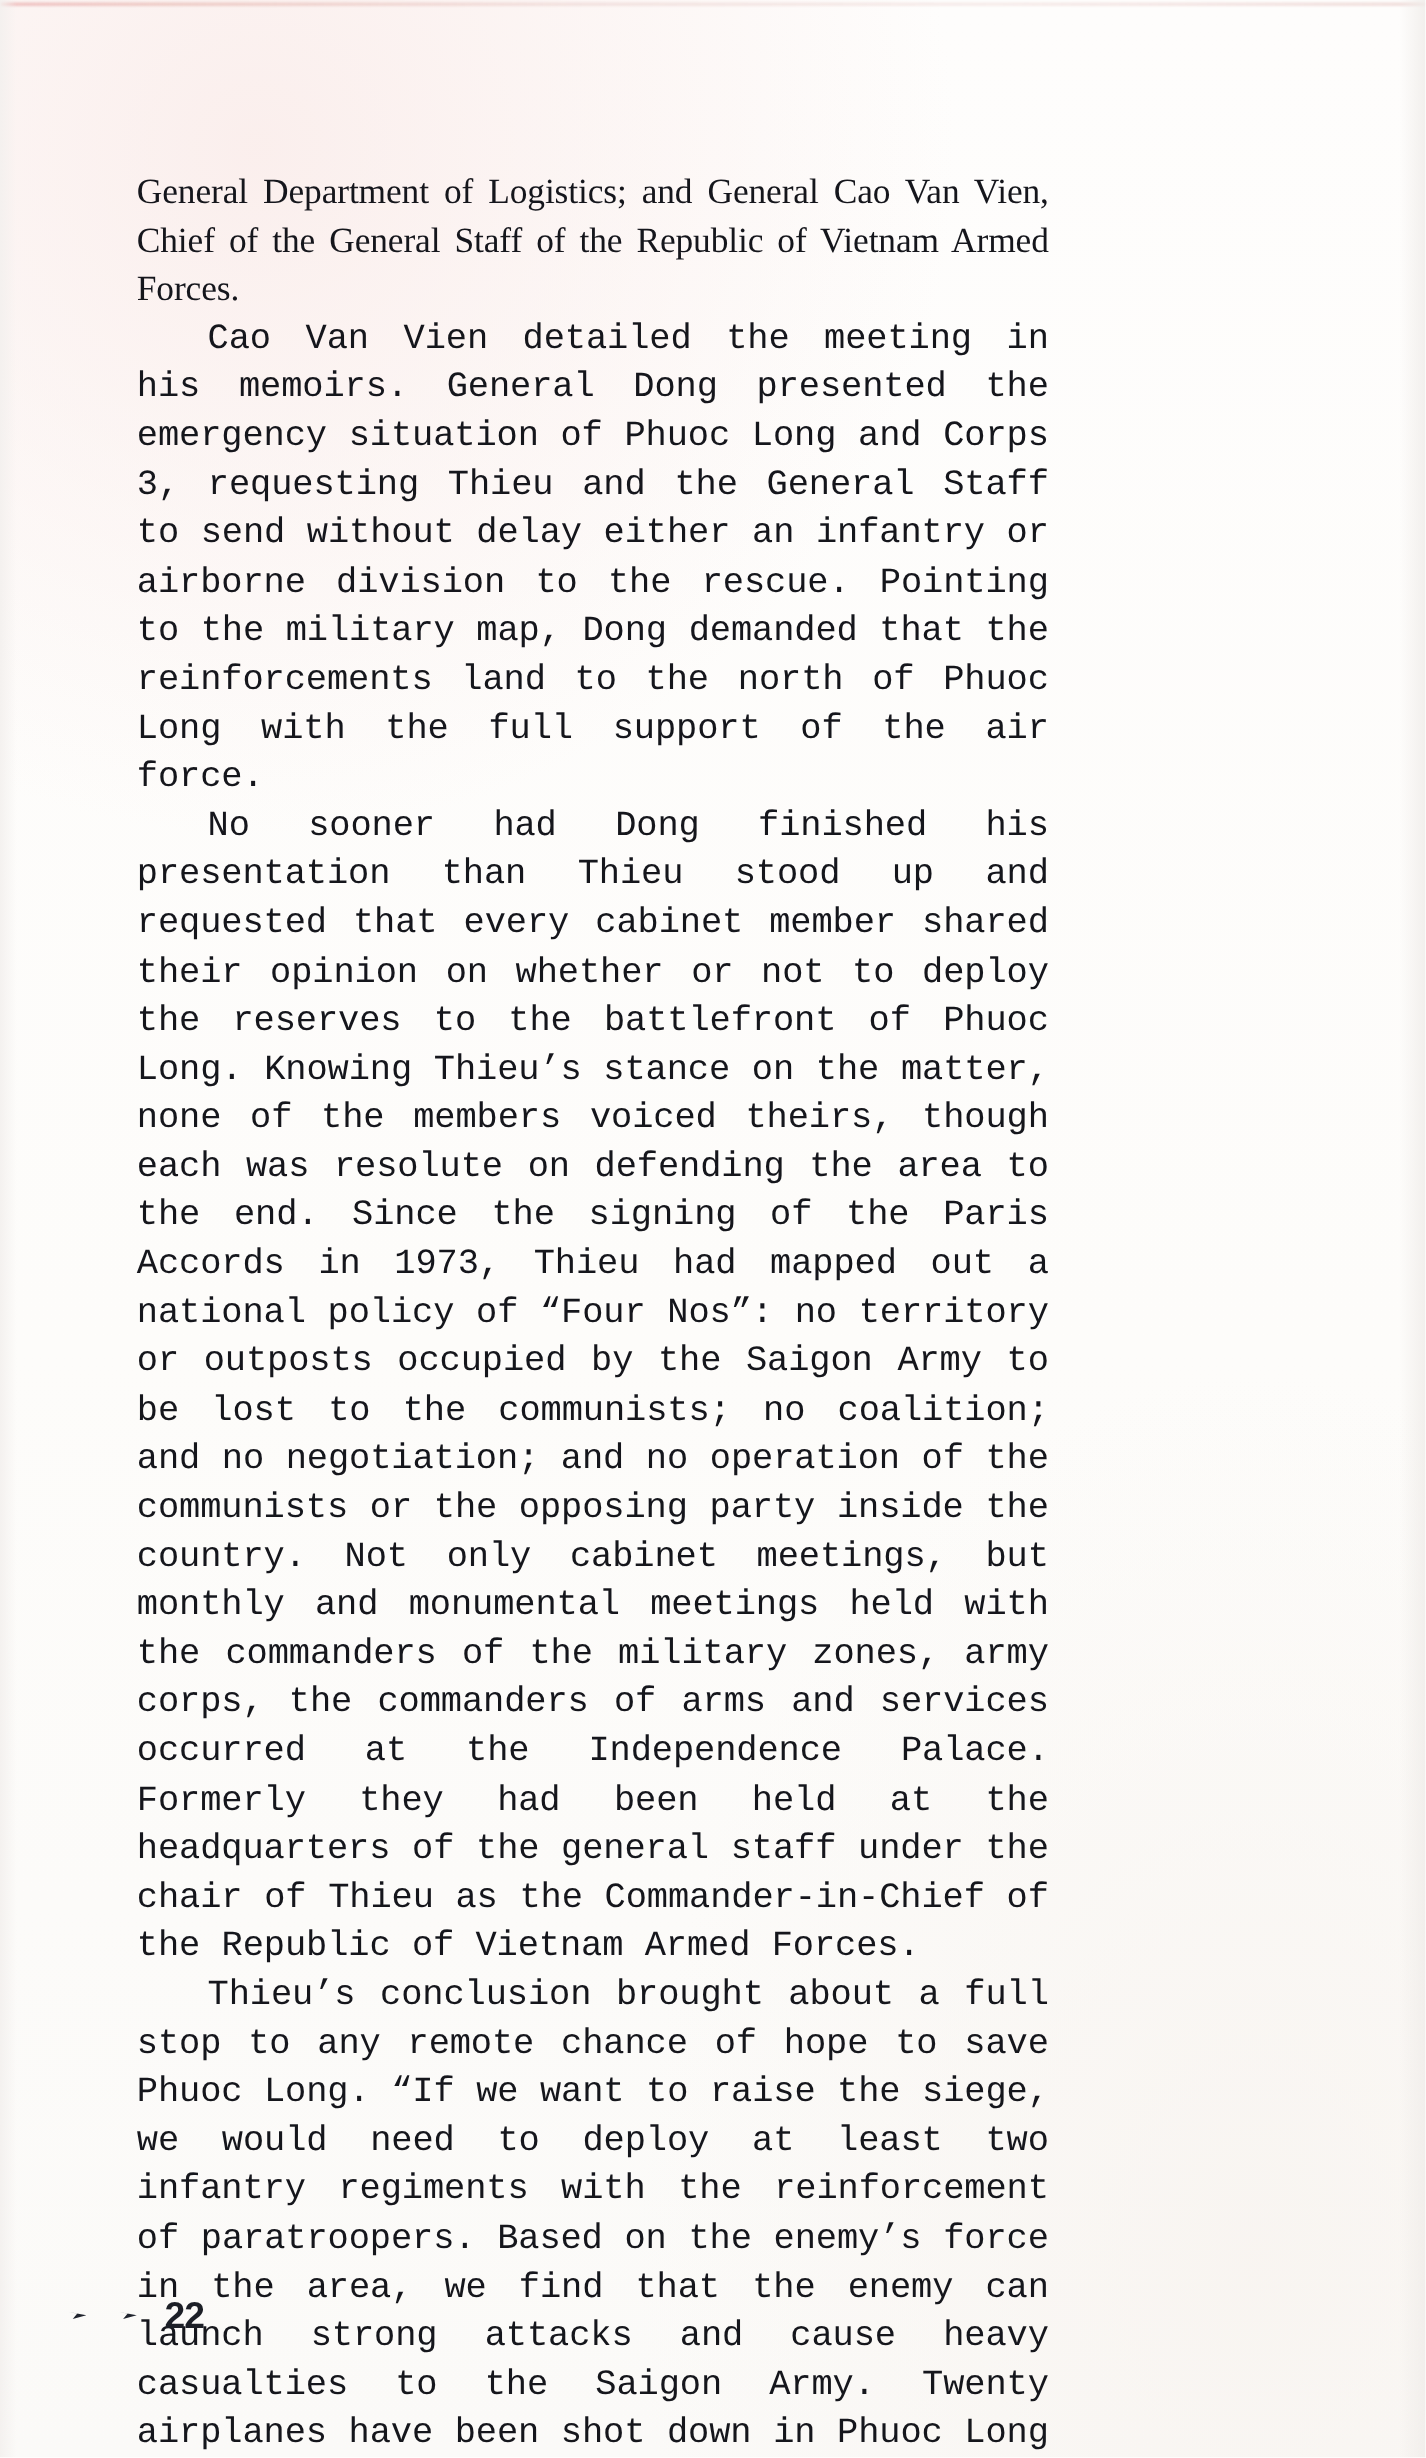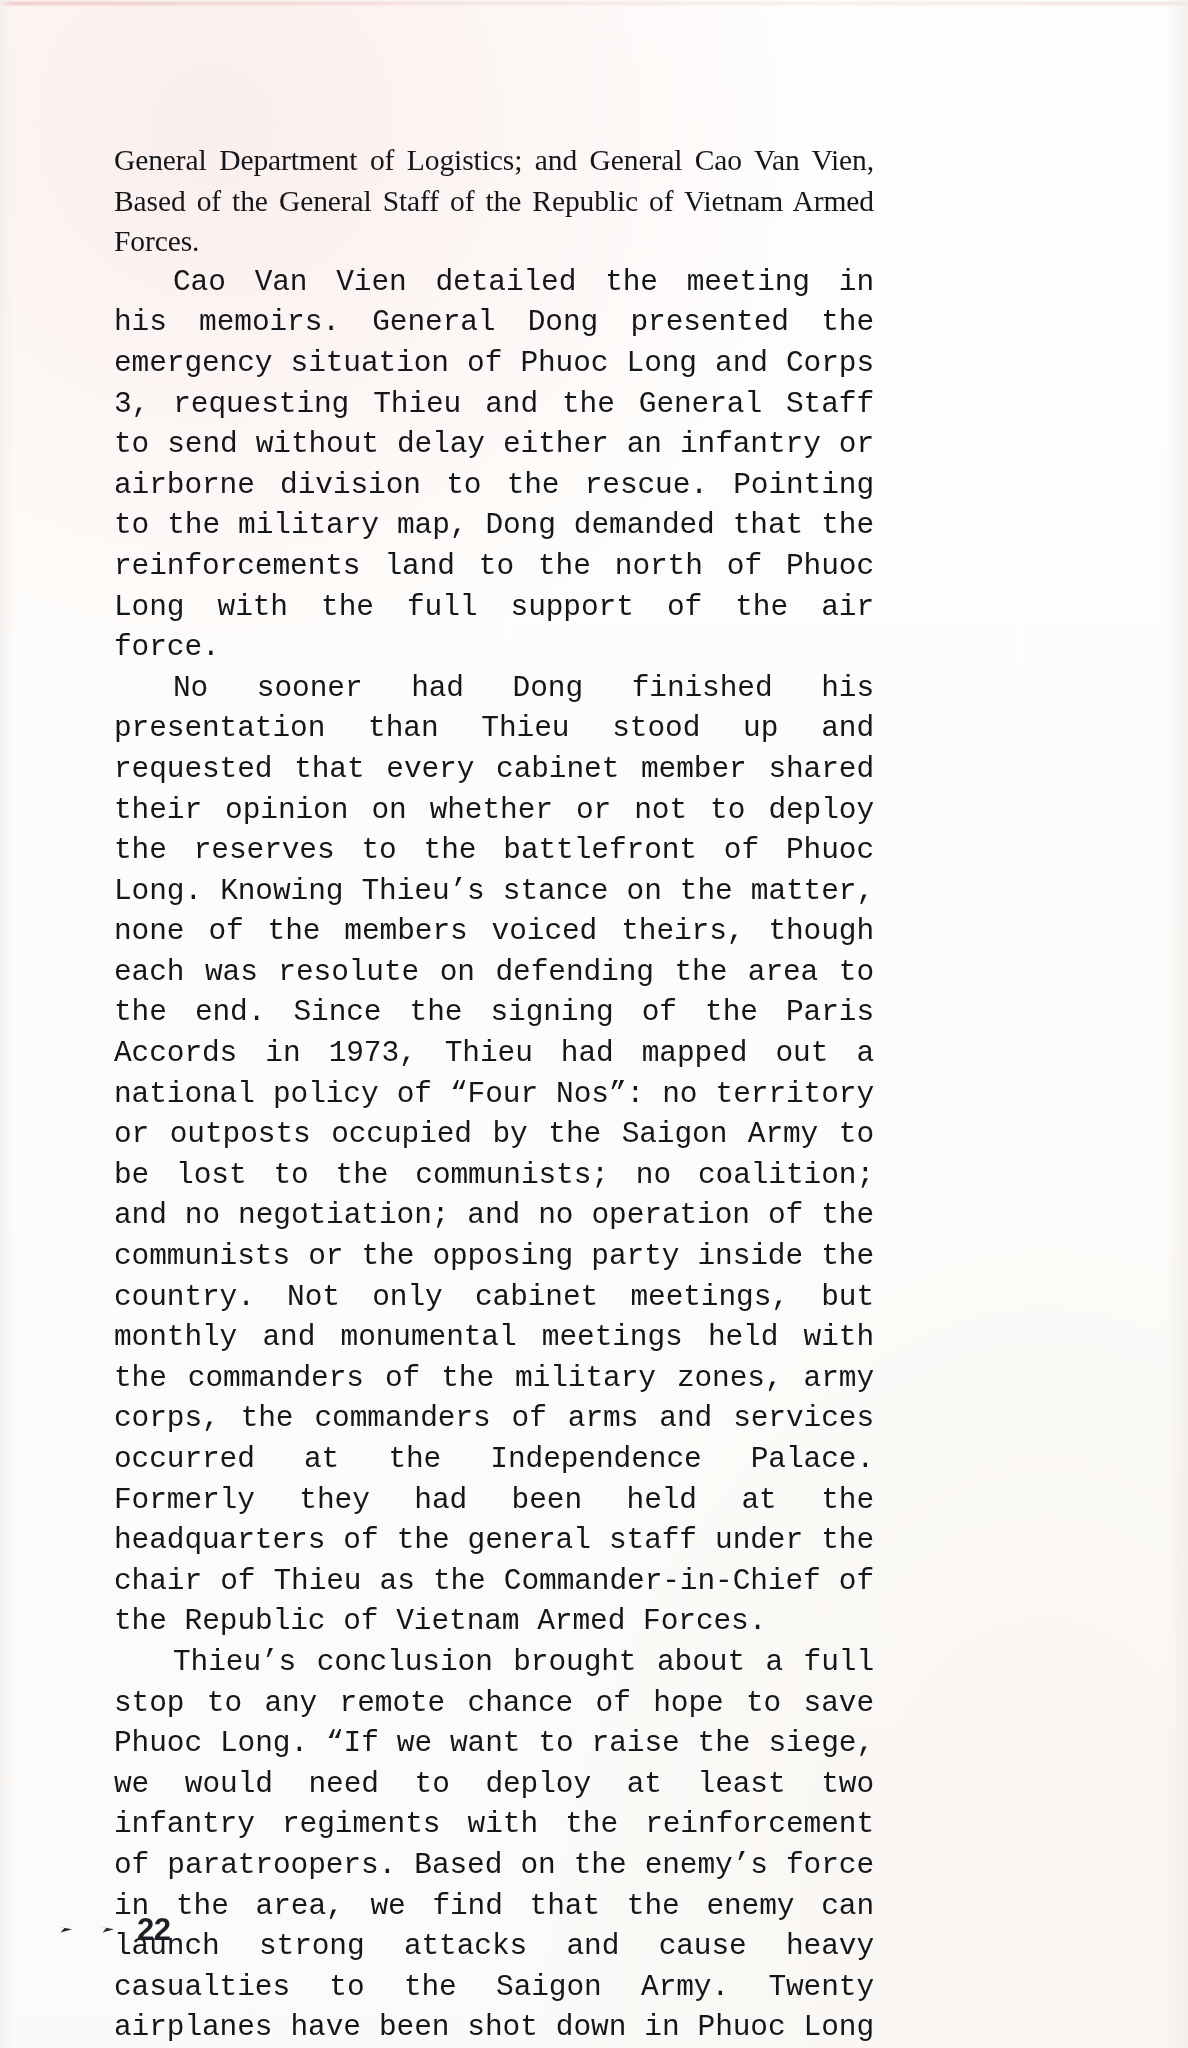--- a/index.html
+++ b/index.html
@@ -107,21 +107,21 @@
 <body>
 
 <div class="page">
 
   <div class="scan-tint"></div>
   <div class="scan-top-line"></div>
   <div class="page-edge-left"></div>
   <div class="page-edge-right"></div>
 
   <div class="text-block">
-    <p class="para">General Department of Logistics; and General Cao Van Vien, Based of the General Staff of the Republic of Vietnam Armed Forces.</p>
+    <p class="para">General Department of Logistics; and General Cao Van Vien, Chief of the General Staff of the Republic of Vietnam Armed Forces.</p>
     <p class="para indent">Cao Van Vien detailed the meeting in his memoirs. General Dong presented the emergency situation of Phuoc Long and Corps 3, requesting Thieu and the General Staff to send without delay either an infantry or airborne division to the rescue. Pointing to the military map, Dong demanded that the reinforcements land to the north of Phuoc Long with the full support of the air force.</p>
     <p class="para indent">No sooner had Dong finished his presentation than Thieu stood up and requested that every cabinet member shared their opinion on whether or not to deploy the reserves to the battlefront of Phuoc Long. Knowing Thieu’s stance on the matter, none of the members voiced theirs, though each was resolute on defending the area to the end. Since the signing of the Paris Accords in 1973, Thieu had mapped out a national policy of “Four Nos”: no territory or outposts occupied by the Saigon Army to be lost to the communists; no coalition; and no negotiation; and no operation of the communists or the opposing party inside the country. Not only cabinet meetings, but monthly and monumental meetings held with the commanders of the military zones, army corps, the commanders of arms and services occurred at the Independence Palace. Formerly they had been held at the headquarters of the general staff under the chair of Thieu as the Commander-in-Chief of the Republic of Vietnam Armed Forces.</p>
     <p class="para indent">Thieu’s conclusion brought about a full stop to any remote chance of hope to save Phuoc Long. “If we want to raise the siege, we would need to deploy at least two infantry regiments with the reinforcement of paratroopers. Based on the enemy’s force in the area, we find that the enemy can launch strong attacks and cause heavy casualties to the Saigon Army. Twenty airplanes have been shot down in Phuoc Long by SAM7 missiles. This proves that the presence of the North Vietnamese Army is very powerful. Once we reoccupy Phuoc Long, we will have to send troops to defend it. A number of military units are being withheld there,</p>
   </div>
 
   <div class="footer">
     <span class="arrow-glyph">
       <svg width="26" height="26" viewBox="0 0 26 26" aria-hidden="true">
         <path d="M3 9.2 L20 12.3 L8.6 15.4 L12.4 10.9 Z" fill="#20242e"></path>
         <path d="M3 9.2 L20 12.3 L12.4 10.9 Z" fill="#8b9099"></path>

